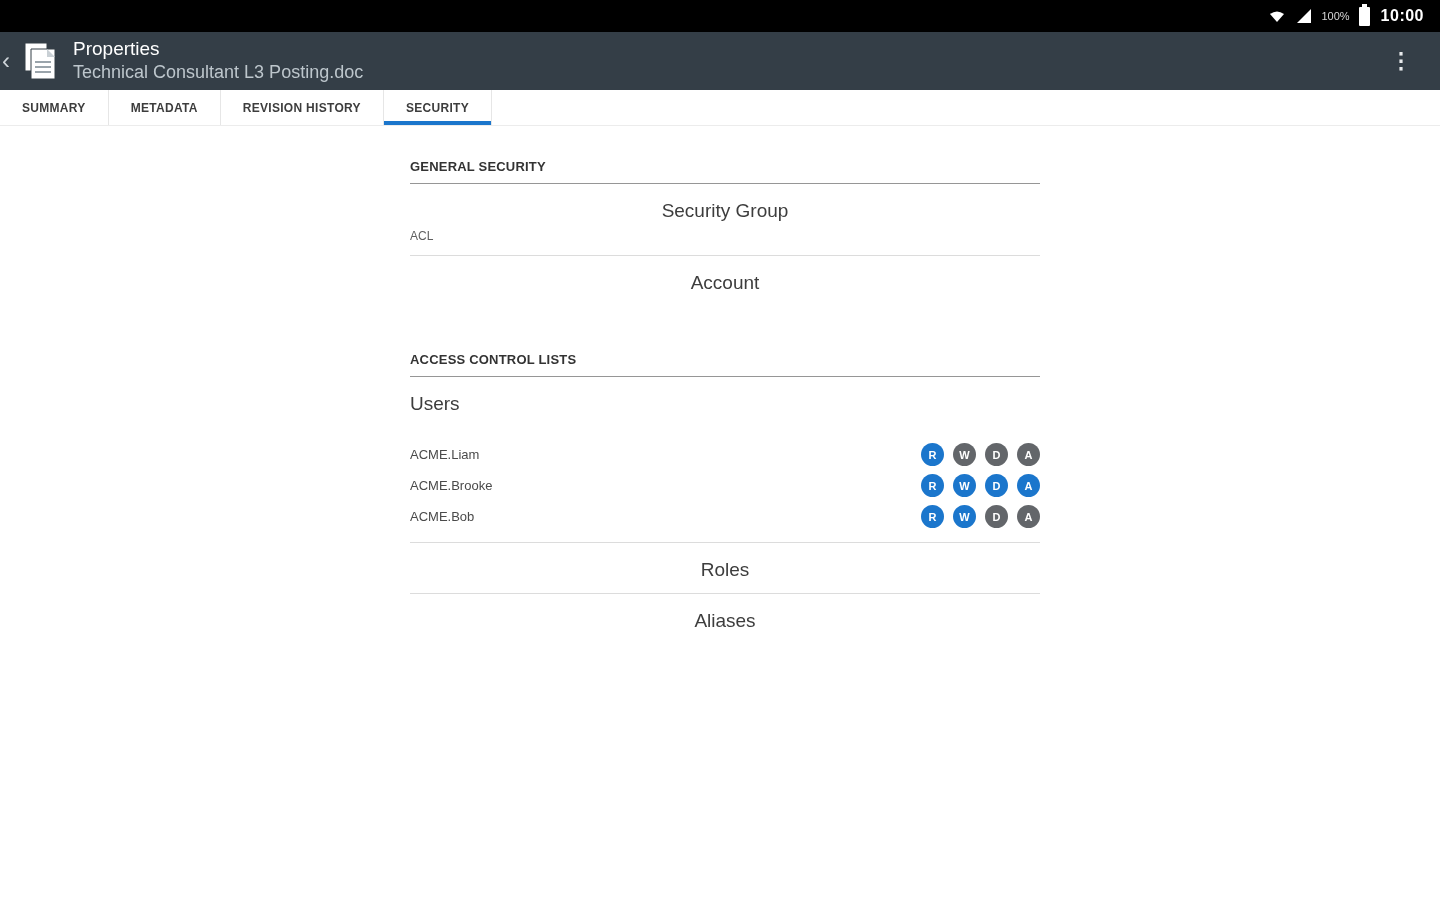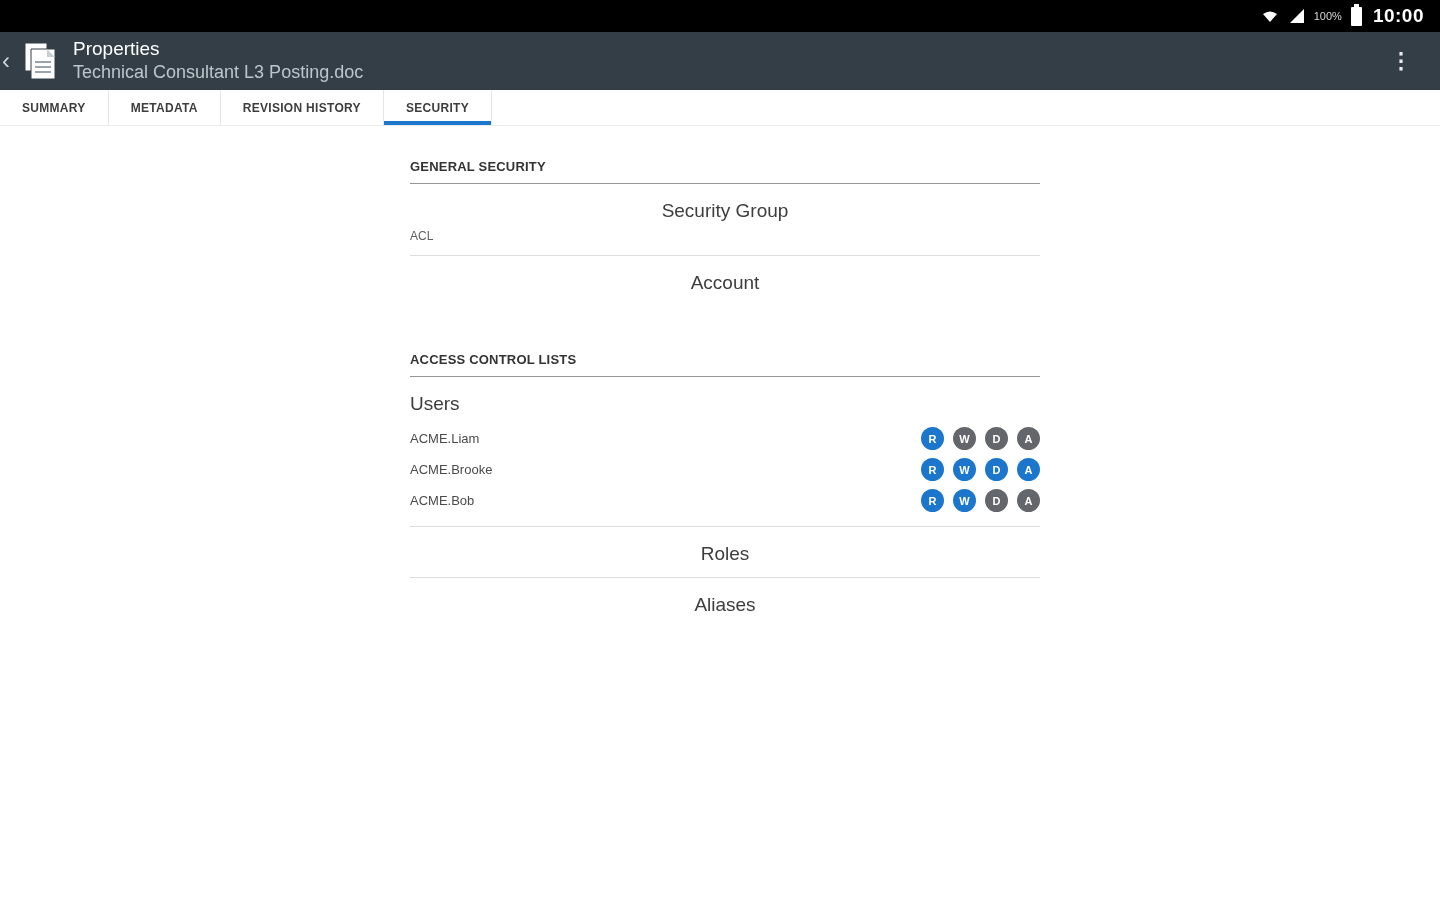--- a/index.html
+++ b/index.html
@@ -21,21 +21,21 @@
     gap: 7px; padding-right: 16px; color: #fff;
   }
   .status-icon { display: inline-flex; align-items: center; }
   .battery-pct { font-size: 11px; color: #d7d7d7; }
   .battery-shape {
     width: 11px; height: 19px; background: #fff; border-radius: 1px; position: relative; margin-left: 2px;
   }
   .battery-shape::before {
     content: ""; position: absolute; top: -3px; left: 3px; width: 5px; height: 3px; background: #fff;
   }
-  .clock { font-size: 19px; font-weight: bold; color: #fff; margin-left: 4px; letter-spacing: 0.5px; }
+  .clock { font-size: 16px; font-weight: bold; color: #fff; margin-left: 4px; letter-spacing: 0.5px; }
 
   
   .app-bar {
     height: 58px; background: var(--appbar-bg);
     display: flex; align-items: center; position: relative; color: #fff;
   }
   .back-chevron {
     color: #cdd3d8; font-size: 24px; line-height: 1; padding: 0 1px 0 2px; cursor: pointer;
   }
   .doc-icon { margin: 0 12px 0 8px; display: inline-flex; }
@@ -71,21 +71,21 @@
     padding-bottom: 9px; border-bottom: 1px solid #969696; letter-spacing: 0.2px;
   }
   .section-gap { margin-top: 46px; }
 
   .field { padding: 16px 0 12px; }
   .field.bordered { border-bottom: 1px solid #dcdcdc; }
   .field-label { font-size: 19px; color: #3d3d3d; text-align: center; }
   .field-value { font-size: 12px; color: #5f5f5f; margin-top: 7px; }
 
   .users-block { padding: 16px 0 10px; border-bottom: 1px solid #dcdcdc; }
-  .users-label { font-size: 19px; color: #3d3d3d; margin-bottom: 8px; }
+  .users-label { font-size: 19px; color: #3d3d3d; margin-bottom: 24px; }
   .user-row {
     display: flex; align-items: center; justify-content: space-between;
     height: 31px;
   }
   .user-name { font-size: 13px; color: #4a4a4a; }
   .perm-group { display: inline-flex; align-items: center; }
   .perm {
     width: 23px; height: 23px; border-radius: 50%;
     display: inline-flex; align-items: center; justify-content: center;
     color: #fff; font-size: 11px; font-weight: bold; margin-left: 9px;

